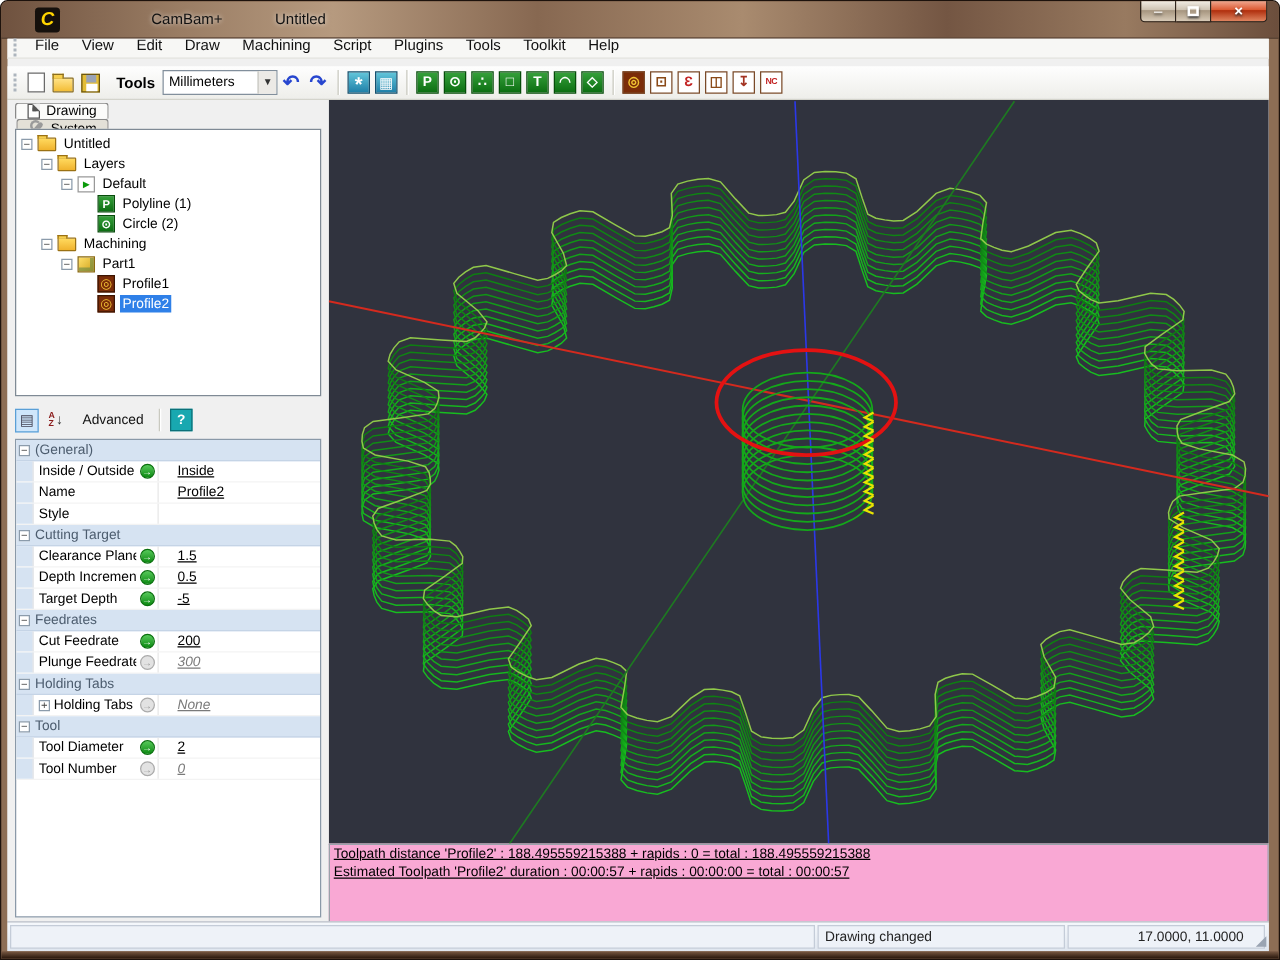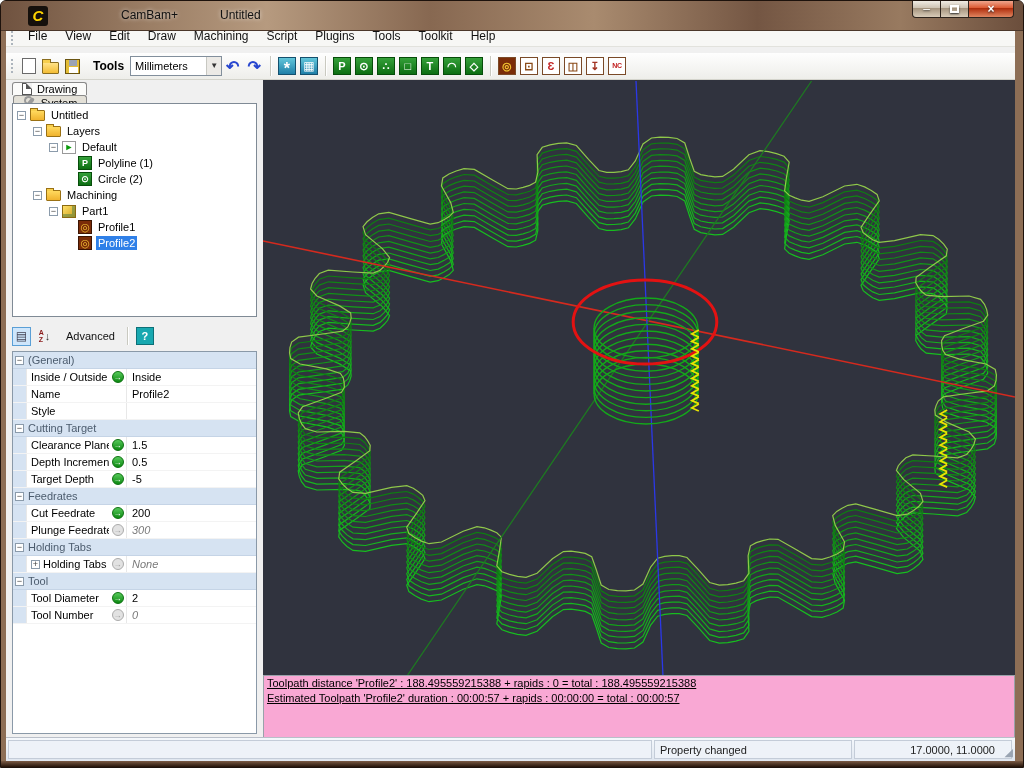--- a/index.html
+++ b/index.html
@@ -118,21 +118,21 @@
   .gutter { width:14px; align-self:stretch; background:#d6e3f2; border-right:1px solid #e8e8e8; flex:none; }
   .pname { width:82px; padding-left:4px; display:flex; align-items:center; overflow:hidden;
     white-space:nowrap; flex:none; }
   .pname .expander { margin-right:3px; }
   .picon { width:17px; display:flex; justify-content:center; flex:none; }
   .dot { width:12px; height:12px; border-radius:50%; font-size:8px; line-height:11px;
     text-align:center; }
   .dot.green { background:linear-gradient(#56c95a,#0d8a12); border:1px solid #0a700e; color:#fff; }
   .dot.gray { background:#e2e2e2; border:1px solid #ababab; color:#9a9a9a; }
   .pval { flex:1; border-left:1px solid #e8e8e8; align-self:stretch; display:flex;
-    align-items:center; padding-left:5px; overflow:hidden; white-space:nowrap; }
+    align-items:center; padding-left:15px; overflow:hidden; white-space:nowrap;text-decoration:underline; }
   .pval.italic { font-style:italic; color:#7a7a7a;text-align:right; }
   
   .viewarea { position:absolute; left:257px; right:0; top:49px; bottom:24px; }
   .vsvg { position:absolute; left:0; top:0; width:100%; height:595px; display:block; }
   .log { position:absolute; left:0; right:0; top:595px; bottom:0; background:#f9a8d4;
     border:1px solid #9aa2aa; border-bottom:none; overflow:hidden;text-decoration:underline; }
   .logline { height:15px; font-size:11px; padding:1px 3px 0 3px; white-space:nowrap; color:#000; }
   .logline.selected { background:#2f80e8; color:#fff; }
   
   .statusbar { position:absolute; left:0; right:0; bottom:0; height:24px;
@@ -464,19 +464,19 @@
           <path d="M948 479.2L941 483.2L948 486.2" fill="none" stroke="#e8e402" stroke-width="1.8"></path>
         </svg>
       <div class="log">
           <div class="logline">Toolpath distance 'Profile2' : 188.495559215388 + rapids : 0 = total : 188.495559215388</div>
           <div class="logline">Estimated Toolpath 'Profile2' duration : 00:00:57 + rapids : 00:00:00 = total : 00:00:57</div>
         </div>
     </div>
 
     <div class="statusbar">
       <div class="ssec" style="left:2px; width:644px;"></div>
-      <div class="ssec" style="left:648px; width:198px;">Property changed</div>
+      <div class="ssec" style="left:648px; width:198px;">Drawing changed</div>
       <div class="ssec" style="left:848px; right:3px; justify-content:flex-end; padding-right:16px;">17.0000, 11.0000</div>
       <div class="grip-corner">◢</div>
     </div>
   </div>
   <div class="frame-bottom"></div>
 </div>
 
 </body></html>

